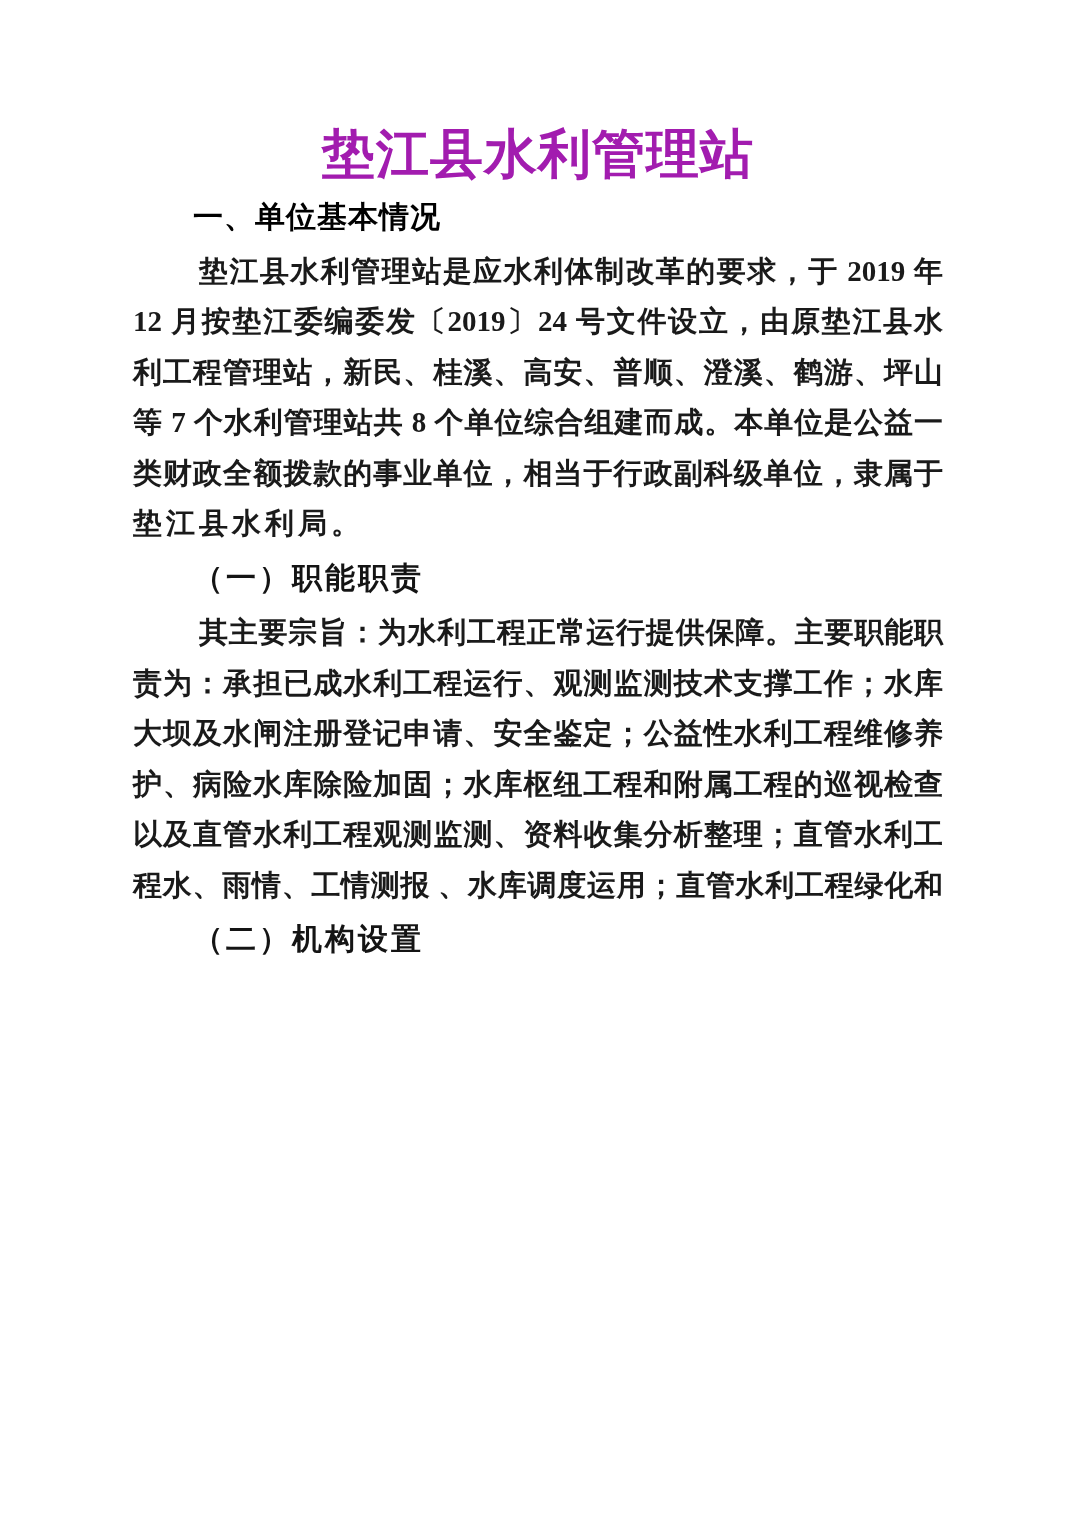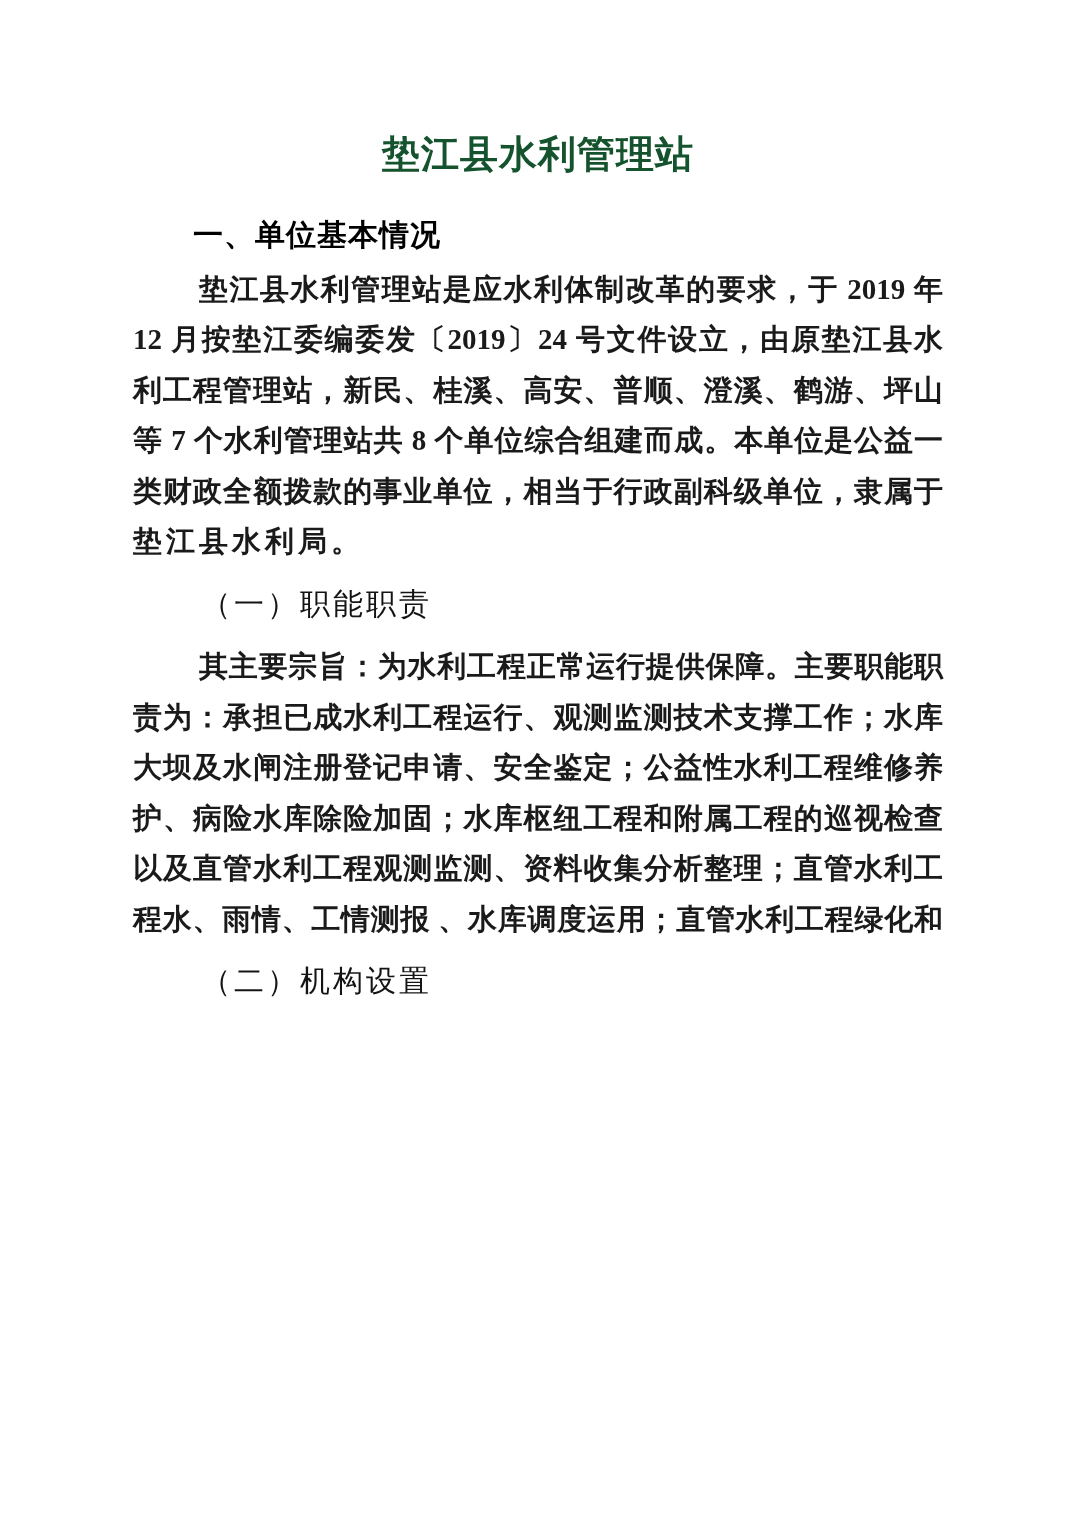--- a/index.html
+++ b/index.html
@@ -15,27 +15,27 @@
     background: #ffffff;
     box-sizing: border-box;
     padding: 126px 132px 0 133px;
     overflow: hidden;
     font-family: "Liberation Serif", serif;
     color: #1a1a1a;
   }
   .doc-title {
     text-align: center;
     font-weight: 700;
-    color: #14532d;
-    font-size: 38px;
+    color: #a21caf;
+    font-size: 53px;
     line-height: 57px;
     letter-spacing: 1px;
   }
   .h1 {
-    margin: 27px 0 3px 0;
+    margin: 9px 0 3px 0;
     padding-left: 60px;
     font-family: "Liberation Sans", sans-serif;
     font-weight: 700;
     font-size: 30px;
     line-height: 50.5px;
     color: #000000;
     letter-spacing: 1px;
   }
   .para { margin: 0; }
   .line {
@@ -46,25 +46,25 @@
     font-weight: bold;
   }
   .line.indent { padding-left: 66px; }
   .line.fill {
     letter-spacing: 0;
     text-align: justify;
     text-align-last: justify;
     text-justify: inter-character;
   }
   .h2 {
-    margin: 12px;
+    margin: 4px;
     padding-left: 56px;
     font-size: 30px;
     line-height: 50.5px;
-    font-weight: 400;
+    font-weight: 700;
     color: #141414;
     letter-spacing: 3px;
   }
 </style>
 </head>
 <body>
 
 <div class="page">
 
   <header class="doc-title">

